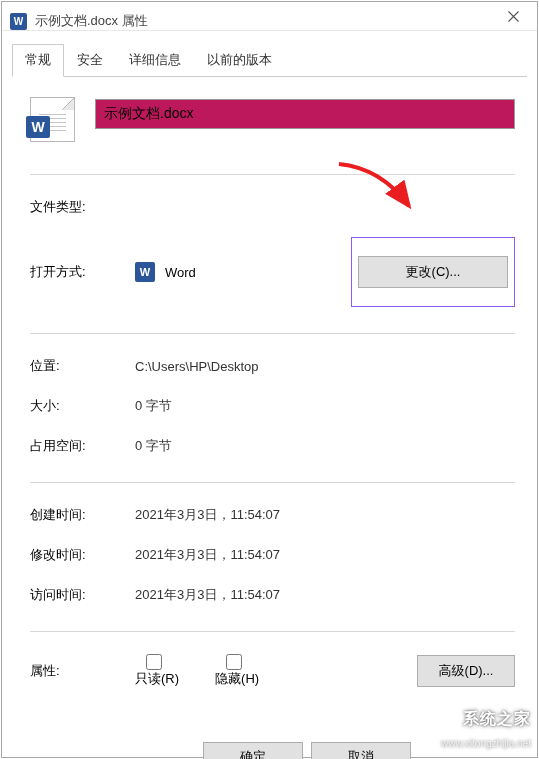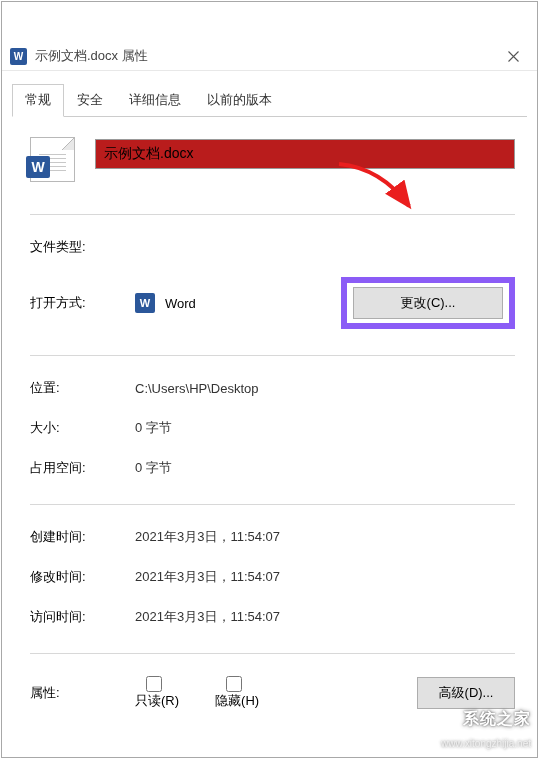--- a/index.html
+++ b/index.html
@@ -18,24 +18,23 @@
     height: 757px;
     margin: 1px;
     background: #fff;
     display: flex;
     flex-direction: column;
   }
   .titlebar {
     height: 30px;
     background: #fff;
     display: flex;
-    align-items: center;
+    align-items: flex-end;
     padding: 0 2px 0 8px;
     border-bottom: 1px solid #e8e8e8;
-    margin-top: 40px;
   }
   .titlebar .ticon {
     width: 17px; height: 17px;
     background: #2b579a;
     border-radius: 2px;
     margin-right: 8px;
     position: relative;
     display: flex;
     align-items: center;
     justify-content: center;
@@ -125,21 +124,21 @@
     justify-content: center;
   }
   .filename-input {
     flex: 1;
     margin-top: 2px;
     height: 30px;
     border: 1px solid #999;
     padding: 0 8px;
     font-size: 14px;
     font-family: inherit;
-    background: #b91c1c;
+    background: #be185d;
   }
   .row {
     display: flex;
     align-items: center;
     min-height: 20px;
     margin-bottom: 20px;
   }
   .row .label {
     width: 105px;
     color: #000000;
@@ -162,22 +161,22 @@
     display: flex; align-items: center; justify-content: center;
     position: relative;
   }
   .openwith-row .appicon::after {
     content: "W";
     color: #fff; font-size: 11px; font-weight: bold;
     font-family: "Segoe UI", sans-serif;
   }
   .openwith-row .appname { flex: 1; }
   .change-wrapper {
-    border: 6px solid #8b5cf6;
-    padding: 4px 6px;
+    border: 1px solid #8b5cf6;
+    padding: 18px 6px;
     margin-left: auto;
     display: flex;
     align-items: flex-start;
   }
   .change-btn {
     width: 150px;
     height: 32px;
     background: #e1e1e1;
     border: 1px solid #adadad;
     font-size: 13px;

